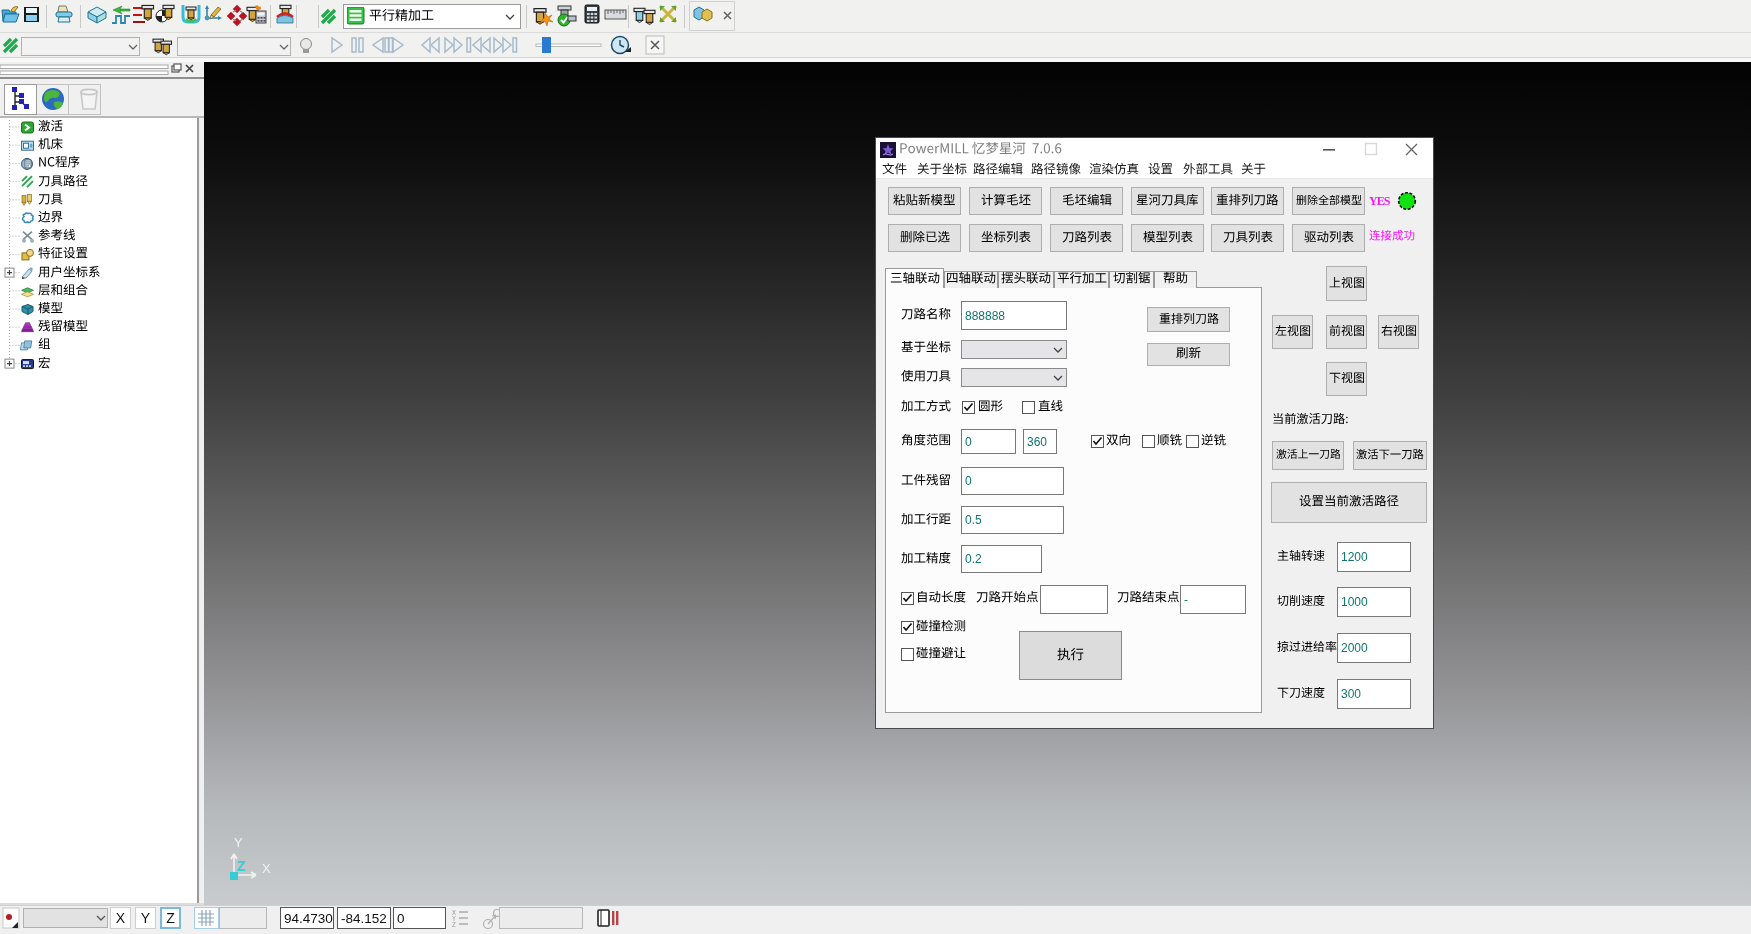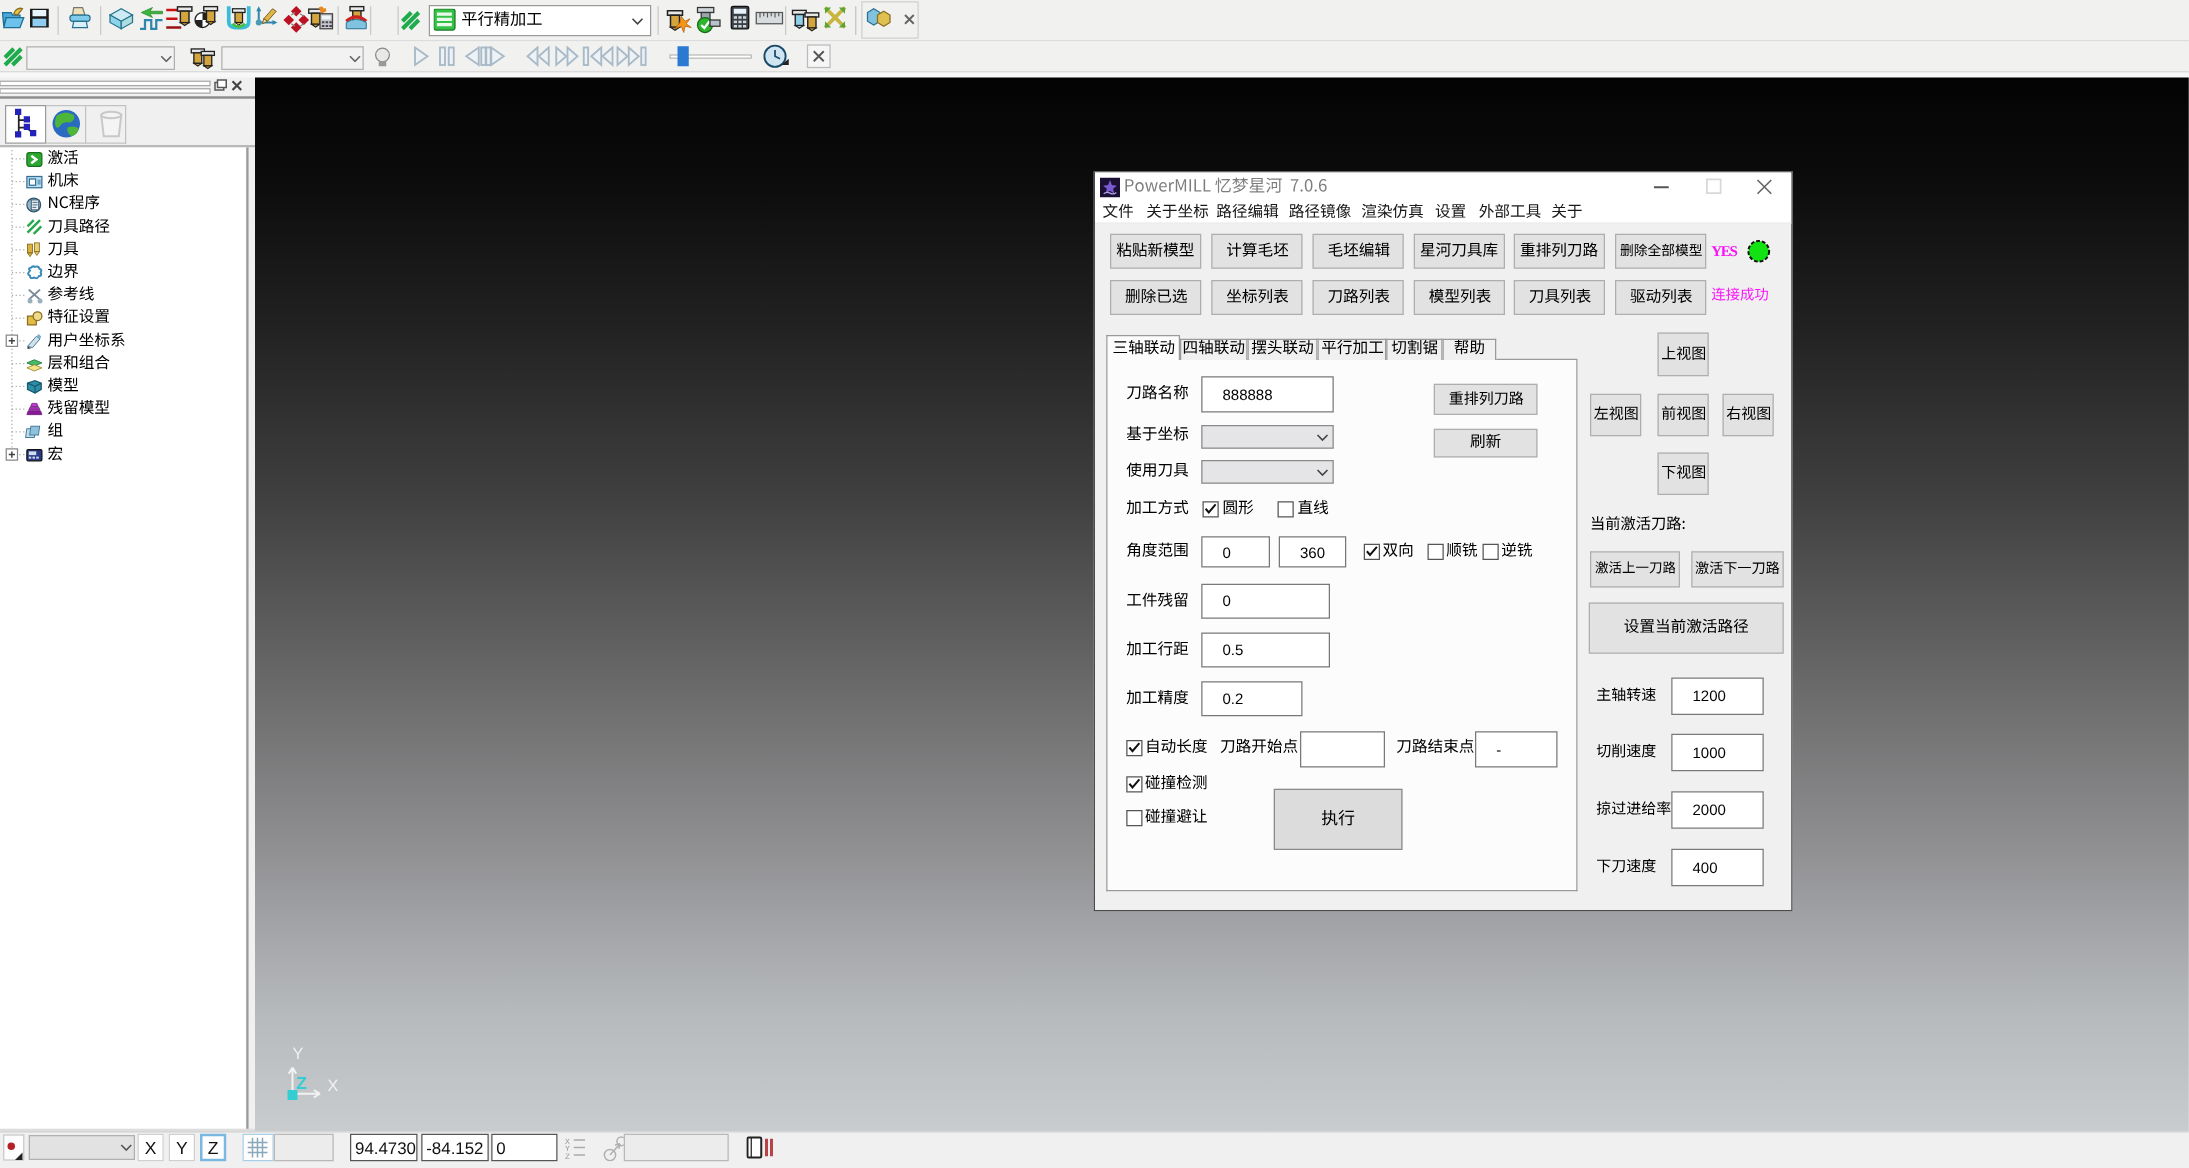--- a/index.html
+++ b/index.html
@@ -1,18 +1,18 @@
 <!DOCTYPE html>
 <html><head><meta charset="utf-8"><style>
 *{margin:0;padding:0;box-sizing:border-box}
 html,body{width:1751px;height:934px}
 body{position:relative;font-family:"Liberation Sans",sans-serif;background:#f0f0f0;overflow:hidden}
 .ab{position:absolute}
 svg{display:block}
-.inp{position:absolute;background:#fff;border:1px solid #787878;font-size:12px;color:#000000;display:flex;align-items:center;padding-left:16px}
+.inp{position:absolute;background:#fff;border:1px solid #787878;font-size:12px;color:#0f766e;display:flex;align-items:center;padding-left:3px}
 .combo{position:absolute;background:#e5e5e8;border:1px solid #8a8a8a}
 .cb{position:absolute;width:13px;height:13px;background:#fff;border:1px solid #555}
 </style></head><body>
 <div class="ab" style="left:0;top:0;width:1751px;height:33px;background:#f1f1f0;border-bottom:1px solid #dcdcdc"></div>
 <svg class="ab" style="left:0;top:0" width="760" height="33">
     <rect x="46" y="5" width="1" height="23" fill="#c9c9c9"></rect>
     <rect x="80" y="5" width="1" height="23" fill="#c9c9c9"></rect>
     <rect x="270" y="5" width="1" height="23" fill="#c9c9c9"></rect>
     <rect x="296" y="5" width="1" height="23" fill="#c9c9c9"></rect>
     <rect x="318" y="5" width="1" height="23" fill="#c9c9c9"></rect>
@@ -718,21 +718,21 @@
       <path transform="translate(0,10.38) scale(0.01250,-0.01250)" d="M337 631H656V555H337ZM271 684V502H727V684ZM470 352V294C470 236 449 154 182 103C197 88 215 62 223 46C503 111 537 212 537 291V352ZM521 161C601 126 707 74 761 42L792 97C736 128 629 177 551 210ZM246 442V183H314V383H681V188H751V442ZM81 799V-79H154V-41H844V-79H919V799ZM154 21V736H844V21ZM1846 824C1784 743 1670 658 1574 610C1593 596 1615 574 1628 557C1730 613 1842 703 1916 795ZM1875 548C1808 461 1687 371 1584 319C1603 304 1625 281 1638 266C1745 325 1866 422 1943 520ZM1898 278C1823 153 1681 42 1532 -19C1552 -35 1574 -61 1586 -79C1740 -8 1883 111 1968 250ZM1404 708V449H1243V708ZM1041 449V379H1171C1167 230 1145 83 1037 -36C1055 -46 1081 -70 1093 -86C1213 45 1238 211 1242 379H1404V-79H1478V379H1586V449H1478V708H1573V778H1058V708H1172V449Z" fill="#000"></path>
     </svg>
   </div>
 <div class="cb" style="left:1022px;top:401px"></div>
 <div class="ab" style="left:1038.0px;top:399.9px">
     <svg width="25.0" height="13.8">
       <path transform="translate(0,10.38) scale(0.01250,-0.01250)" d="M189 606V26H46V-43H956V26H818V606H497L514 686H925V753H526L540 833L457 841L448 753H75V686H439L425 606ZM262 399H742V319H262ZM262 457V542H742V457ZM262 261H742V174H262ZM262 26V116H742V26ZM1054 54 1070 -18C1162 10 1282 46 1398 80L1387 144C1264 109 1137 74 1054 54ZM1704 780C1754 756 1817 717 1849 689L1893 736C1861 763 1797 800 1748 822ZM1072 423C1086 430 1110 436 1232 452C1188 387 1149 337 1130 317C1099 280 1076 255 1054 251C1063 232 1074 197 1078 182C1099 194 1133 204 1384 255C1382 270 1382 298 1384 318L1185 282C1261 372 1337 482 1401 592L1338 630C1319 593 1297 555 1275 519L1148 506C1208 591 1266 699 1309 804L1239 837C1199 717 1126 589 1104 556C1082 522 1065 499 1047 494C1056 474 1068 438 1072 423ZM1887 349C1847 286 1793 228 1728 178C1712 231 1698 295 1688 367L1943 415L1931 481L1679 434C1674 476 1669 520 1666 566L1915 604L1903 670L1662 634C1659 701 1658 770 1658 842H1584C1585 767 1587 694 1591 623L1433 600L1445 532L1595 555C1598 509 1603 464 1608 421L1413 385L1425 317L1617 353C1629 270 1645 195 1666 133C1581 76 1483 31 1381 0C1399 -17 1418 -44 1428 -62C1522 -29 1611 14 1691 66C1732 -24 1786 -77 1857 -77C1926 -77 1949 -44 1963 68C1946 75 1922 91 1907 108C1902 19 1892 -4 1865 -4C1821 -4 1784 37 1753 110C1832 170 1900 241 1950 319Z" fill="#000"></path>
     </svg>
   </div>
 <div class="inp" style="left:961px;top:429px;width:55px;height:25px">0</div>
-<div class="inp" style="left:1023px;top:429px;width:54px;height:25px">360</div>
+<div class="inp" style="left:1023px;top:429px;width:34px;height:25px">360</div>
 <div class="cb" style="left:1091px;top:435px"></div>
 <svg class="ab" style="left:1092px;top:436px" width="11" height="10">
     <path d="M1.5 5 L4 8 L9.5 1.5" stroke="#111" stroke-width="1.6" fill="none"></path>
   </svg>
 <div class="ab" style="left:1106.0px;top:433.9px">
     <svg width="25.0" height="13.8">
       <path transform="translate(0,10.38) scale(0.01250,-0.01250)" d="M836 691C811 530 764 392 700 281C647 398 612 538 589 691ZM493 763V691H518C547 504 588 340 653 206C583 107 497 33 402 -15C419 -30 442 -60 452 -79C544 -28 625 41 695 131C750 42 820 -30 908 -82C920 -61 944 -33 962 -18C870 31 798 106 742 200C830 339 891 521 919 752L870 766L857 763ZM73 544C137 468 205 378 264 290C204 152 126 46 35 -20C53 -33 78 -61 90 -79C178 -9 254 88 313 214C351 154 383 98 404 51L468 102C441 157 399 226 349 298C398 425 433 576 451 752L403 766L390 763H64V691H371C355 574 330 468 297 373C243 447 184 521 129 586ZM1438 842C1424 791 1399 721 1374 667H1099V-80H1173V594H1832V20C1832 2 1826 -4 1806 -4C1785 -5 1716 -6 1644 -2C1655 -24 1666 -59 1670 -80C1762 -80 1824 -79 1860 -67C1895 -54 1907 -30 1907 20V667H1457C1482 715 1509 773 1531 827ZM1373 394H1626V198H1373ZM1304 461V58H1373V130H1696V461Z" fill="#000"></path>
     </svg>
   </div>
 <div class="cb" style="left:1142px;top:435px"></div>
@@ -873,21 +873,21 @@
     <svg width="60.0" height="13.2">
       <path transform="translate(0,9.96) scale(0.01200,-0.01200)" d="M500 507H815V359H500ZM464 240C429 165 375 83 322 27C339 17 368 -5 381 -17C433 44 492 136 533 219ZM766 212C810 142 864 48 889 -12L952 18C926 76 872 167 826 237ZM168 839V638H48V566H168V347C118 332 72 319 35 309L54 234L168 271V13C168 -1 163 -5 151 -5C139 -6 100 -6 57 -5C66 -25 76 -57 78 -75C142 -76 181 -74 205 -61C230 -49 240 -29 240 13V294L352 331L341 401L240 369V566H348V638H240V839ZM581 823C596 793 612 757 624 725H379V657H940V725H706C694 759 672 806 652 843ZM431 575V291H620V9C620 -3 615 -6 601 -7C587 -8 535 -7 483 -6C493 -26 505 -55 509 -77C581 -77 627 -76 657 -64C688 -53 697 -33 697 7V291H888V575ZM1079 774C1135 722 1199 649 1227 602L1290 646C1259 693 1193 763 1137 813ZM1381 477C1432 415 1493 327 1521 275L1584 313C1555 365 1492 449 1441 510ZM1262 465H1050V395H1188V133C1143 117 1091 72 1037 14L1089 -57C1140 12 1189 71 1222 71C1245 71 1277 37 1319 11C1389 -33 1473 -43 1597 -43C1693 -43 1870 -38 1941 -34C1942 -11 1955 27 1964 47C1867 37 1716 28 1599 28C1487 28 1402 36 1336 76C1302 96 1281 116 1262 128ZM1720 837V660H1332V589H1720V192C1720 174 1713 169 1693 168C1673 167 1603 167 1530 170C1541 148 1553 115 1557 93C1651 93 1712 94 1747 107C1783 119 1796 141 1796 192V589H1935V660H1796V837ZM2081 778C2136 728 2203 655 2234 609L2292 657C2259 701 2190 770 2135 819ZM2720 819V658H2555V819H2481V658H2339V586H2481V469L2479 407H2333V335H2471C2456 259 2423 185 2348 128C2364 117 2392 89 2402 74C2491 142 2530 239 2545 335H2720V80H2795V335H2944V407H2795V586H2924V658H2795V819ZM2555 586H2720V407H2553L2555 468ZM2262 478H2050V408H2188V121C2143 104 2091 60 2038 2L2088 -66C2140 2 2189 61 2223 61C2245 61 2277 28 2319 2C2388 -42 2472 -53 2596 -53C2691 -53 2871 -47 2942 -43C2943 -21 2955 15 2964 35C2867 24 2716 16 2598 16C2485 16 2401 23 2335 64C2302 85 2281 104 2262 115ZM3042 53 3057 -21C3149 3 3272 33 3389 62L3383 129C3256 100 3128 70 3042 53ZM3061 423C3075 430 3099 436 3220 453C3177 389 3137 339 3119 320C3088 282 3064 257 3043 253C3052 234 3063 198 3067 182C3088 195 3123 204 3377 255C3375 271 3375 300 3377 319L3174 282C3252 372 3329 483 3394 594L3328 633C3309 595 3287 557 3264 521L3138 508C3197 594 3254 702 3296 806L3223 839C3184 720 3114 591 3092 558C3071 524 3053 501 3035 496C3044 476 3057 438 3061 423ZM3630 838C3585 695 3488 558 3361 472C3377 459 3403 433 3415 418C3444 439 3472 462 3498 488V443H3815V502C3843 474 3873 449 3902 430C3915 449 3939 477 3956 492C3853 549 3751 669 3692 789L3703 819ZM3805 512H3522C3577 571 3623 639 3659 713C3699 639 3750 569 3805 512ZM3449 330V-83H3522V-29H3782V-80H3858V330ZM3522 39V262H3782V39ZM4829 643C4794 603 4732 548 4687 515L4742 478C4788 510 4846 558 4892 605ZM4056 337 4094 277C4160 309 4242 353 4319 394L4304 451C4213 407 4118 363 4056 337ZM4085 599C4139 565 4205 515 4236 481L4290 527C4256 561 4190 609 4136 640ZM4677 408C4746 366 4832 306 4874 266L4930 311C4886 351 4797 410 4730 448ZM4051 202V132H4460V-80H4540V132H4950V202H4540V284H4460V202ZM4435 828C4450 805 4468 776 4481 750H4071V681H4438C4408 633 4374 592 4361 579C4346 561 4331 550 4317 547C4324 530 4334 498 4338 483C4353 489 4375 494 4490 503C4442 454 4399 415 4379 399C4345 371 4319 352 4297 349C4305 330 4315 297 4318 284C4339 293 4374 298 4636 324C4648 304 4658 286 4664 270L4724 297C4703 343 4652 415 4607 466L4551 443C4568 424 4585 401 4600 379L4423 364C4511 434 4599 522 4679 615L4618 650C4597 622 4573 594 4550 567L4421 560C4454 595 4487 637 4516 681H4941V750H4569C4555 779 4531 818 4508 847Z" fill="#000"></path>
     </svg>
   </div>
 <div class="inp" style="left:1337px;top:633px;width:74px;height:30px">2000</div>
 <div class="ab" style="left:1277.0px;top:687.2px">
     <svg width="48.0" height="13.2">
       <path transform="translate(0,9.96) scale(0.01200,-0.01200)" d="M55 766V691H441V-79H520V451C635 389 769 306 839 250L892 318C812 379 653 469 534 527L520 511V691H946V766ZM1086 733V657H1390C1380 418 1350 121 1042 -21C1064 -37 1088 -64 1100 -84C1421 74 1461 393 1473 657H1826C1813 229 1795 60 1760 24C1748 10 1735 7 1714 7C1687 7 1619 7 1546 14C1561 -9 1571 -44 1573 -67C1637 -72 1705 -73 1743 -69C1782 -65 1807 -56 1832 -23C1877 30 1890 200 1906 689C1907 701 1907 733 1907 733ZM2068 760C2124 708 2192 634 2223 587L2283 632C2250 679 2181 750 2125 799ZM2266 483H2048V413H2194V100C2148 84 2095 42 2042 -9L2089 -72C2142 -10 2194 43 2231 43C2254 43 2285 14 2327 -11C2397 -50 2482 -61 2600 -61C2695 -61 2869 -55 2941 -50C2942 -29 2954 5 2962 24C2865 14 2717 7 2602 7C2494 7 2408 13 2344 50C2309 69 2286 87 2266 97ZM2428 528H2587V400H2428ZM2660 528H2827V400H2660ZM2587 839V736H2318V671H2587V588H2358V340H2554C2496 255 2398 174 2306 135C2322 121 2344 96 2355 78C2437 121 2525 198 2587 283V49H2660V281C2744 220 2833 147 2880 95L2928 145C2875 201 2773 279 2684 340H2899V588H2660V671H2945V736H2660V839ZM3386 644V557H3225V495H3386V329H3775V495H3937V557H3775V644H3701V557H3458V644ZM3701 495V389H3458V495ZM3757 203C3713 151 3651 110 3579 78C3508 111 3450 153 3408 203ZM3239 265V203H3369L3335 189C3376 133 3431 86 3497 47C3403 17 3298 -1 3192 -10C3203 -27 3217 -56 3222 -74C3347 -60 3469 -35 3576 7C3675 -37 3792 -65 3918 -80C3927 -61 3946 -31 3962 -15C3852 -5 3749 15 3660 46C3748 93 3821 157 3867 243L3820 268L3807 265ZM3473 827C3487 801 3502 769 3513 741H3126V468C3126 319 3119 105 3037 -46C3056 -52 3089 -68 3104 -80C3188 78 3201 309 3201 469V670H3948V741H3598C3586 773 3566 813 3548 845Z" fill="#000"></path>
     </svg>
   </div>
-<div class="inp" style="left:1337px;top:679px;width:74px;height:30px">400</div>
+<div class="inp" style="left:1337px;top:679px;width:74px;height:30px">300</div>
 <div class="ab" style="left:0;top:905px;width:1751px;height:29px;background:#f0f0f0;border-top:1px solid #d0d0d0"></div>
 <svg class="ab" style="left:0;top:905px" width="640" height="29">
     <rect x="3" y="3" width="16" height="20" fill="#fdfdfd" stroke="#c8c8c8"></rect>
     <circle cx="9" cy="12" r="3" fill="#b42025"></circle>
     <path d="M12 23 L18 23 L18 17 Z" fill="#222"></path>
   </svg>
 <div class="ab" style="left:23px;top:908px;width:85px;height:20px;background:#e2e2e2;border:1px solid #b0b0b0"></div>
 <svg class="ab" style="left:96px;top:915px" width="10" height="6">
     <path d="M1 1 L5 5 L9 1" stroke="#555" stroke-width="1.3" fill="none"></path>
   </svg>

